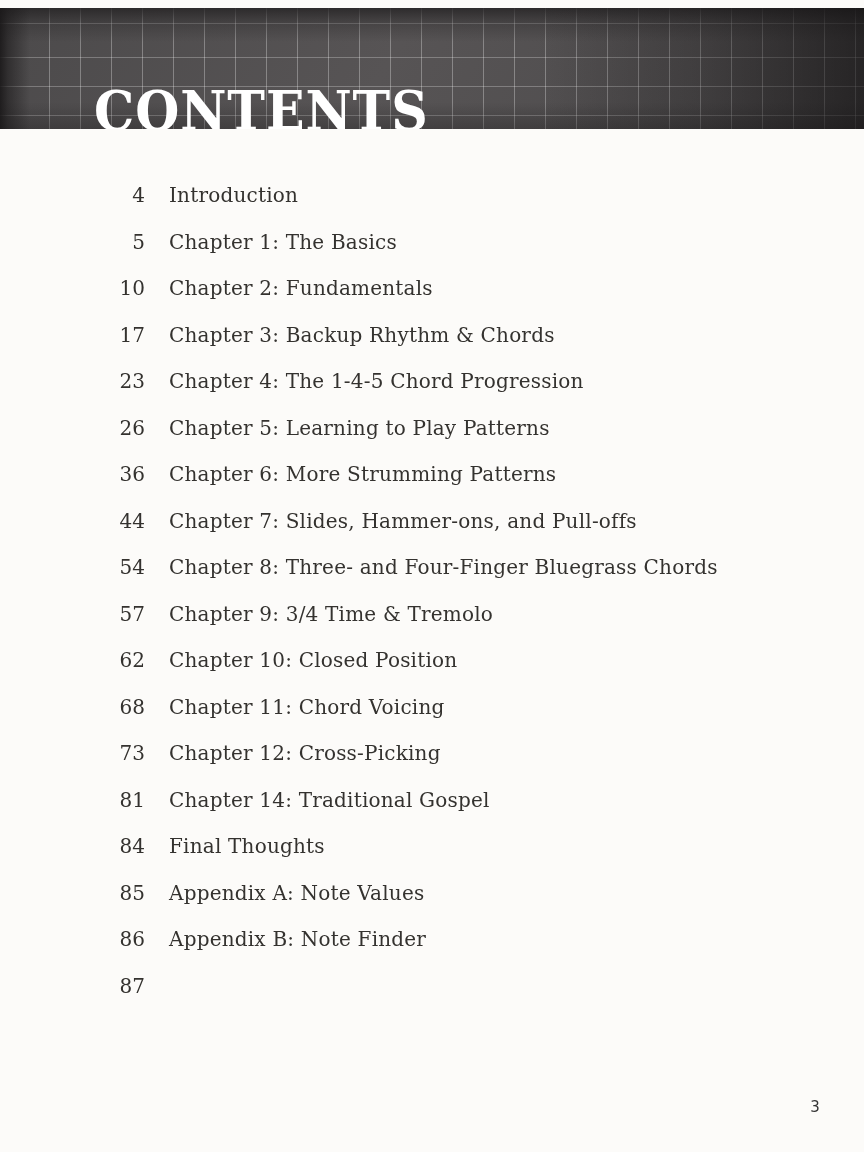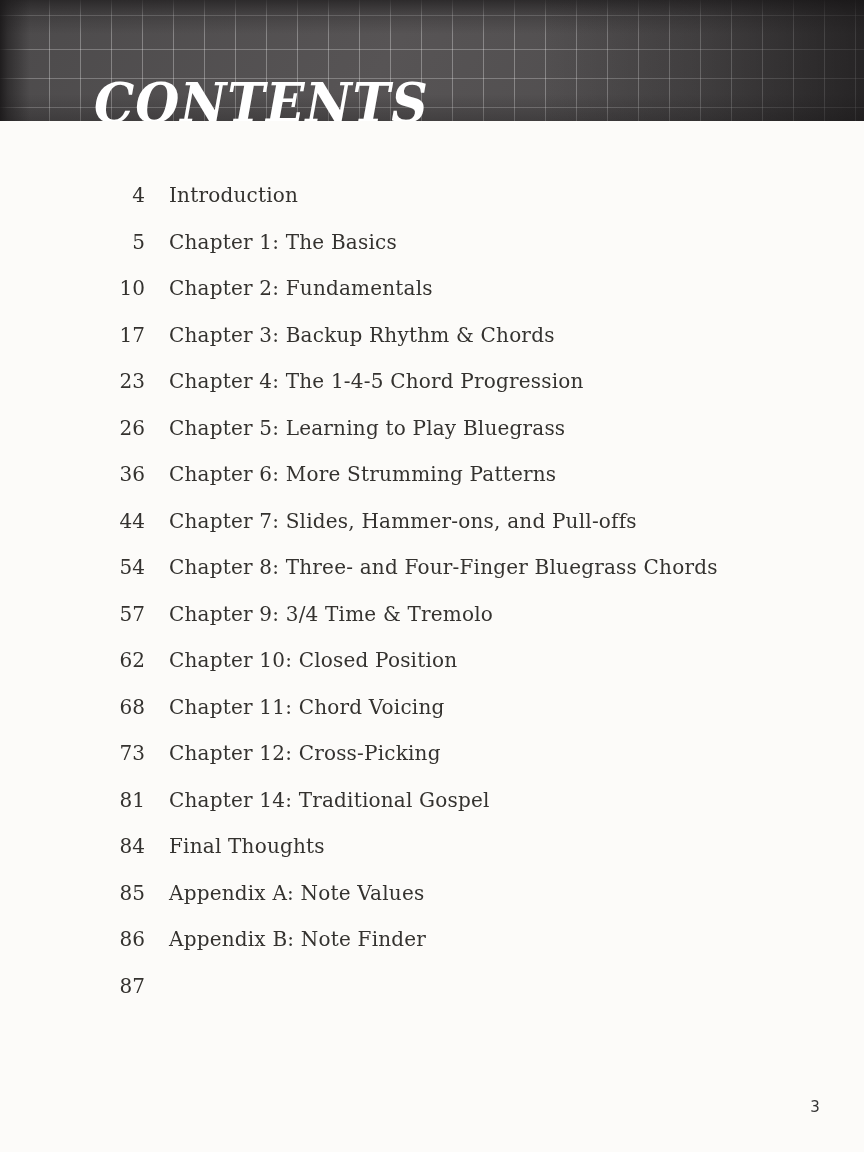--- a/index.html
+++ b/index.html
@@ -8,39 +8,38 @@
     height: 1152px;
     position: relative;
     background: #fcfbf9;
     overflow: hidden;
     font-family: "DejaVu Serif", serif;
   }
 
   
   .banner {
     position: absolute;
-    left: 0; top: 0;
+    left: 0; top: 8px;
     width: 864px;
     height: 121px;
     overflow: hidden;
     background:
       
       linear-gradient(90deg, rgba(26,24,25,0.9) 0px, rgba(26,24,25,0.55) 8px, rgba(26,24,25,0) 30px,
                       rgba(26,24,25,0) 62%, rgba(22,20,21,0.28) 82%, rgba(16,14,15,0.62) 100%),
       linear-gradient(180deg, rgba(38,36,37,0.85) 0px, rgba(38,36,37,0.35) 14px, rgba(38,36,37,0) 34px,
                       rgba(38,36,37,0) 78%, rgba(30,28,29,0.35) 100%),
       
       repeating-linear-gradient(90deg, rgba(255,255,255,0) 0px, rgba(255,255,255,0) 30px,
                       rgba(255,255,255,0.30) 30px, rgba(255,255,255,0.30) 31px),
       repeating-linear-gradient(180deg, rgba(255,255,255,0) 0px, rgba(255,255,255,0) 28px,
                       rgba(255,255,255,0.26) 28px, rgba(255,255,255,0.26) 29px),
       
       linear-gradient(120deg, #4c4a4b 0%, #575455 45%, #4a4849 100%);
     background-position: 0 0, 0 0, 19px 0, 0 21px, 0 0;
-    font-style: italic;
   }
   .banner-title {
     position: absolute;
     left: 94px;
     bottom: -9px;
     margin: 0;
     font-family: "DejaVu Serif", serif;
     font-weight: bold;
     font-size: 55px;
     line-height: 1;
@@ -117,21 +116,21 @@
       <span class="toc-title">Chapter 3: Backup Rhythm &amp; Chords</span>
     </div>
 
     <div class="toc-row">
       <span class="toc-num">23</span>
       <span class="toc-title">Chapter 4: The 1-4-5 Chord Progression</span>
     </div>
 
     <div class="toc-row">
       <span class="toc-num">26</span>
-      <span class="toc-title">Chapter 5: Learning to Play Bluegrass</span>
+      <span class="toc-title">Chapter 5: Learning to Play Patterns</span>
     </div>
 
     <div class="toc-row">
       <span class="toc-num">36</span>
       <span class="toc-title">Chapter 6: More Strumming Patterns</span>
     </div>
 
     <div class="toc-row">
       <span class="toc-num">44</span>
       <span class="toc-title">Chapter 7: Slides, Hammer-ons, and Pull-offs</span>

